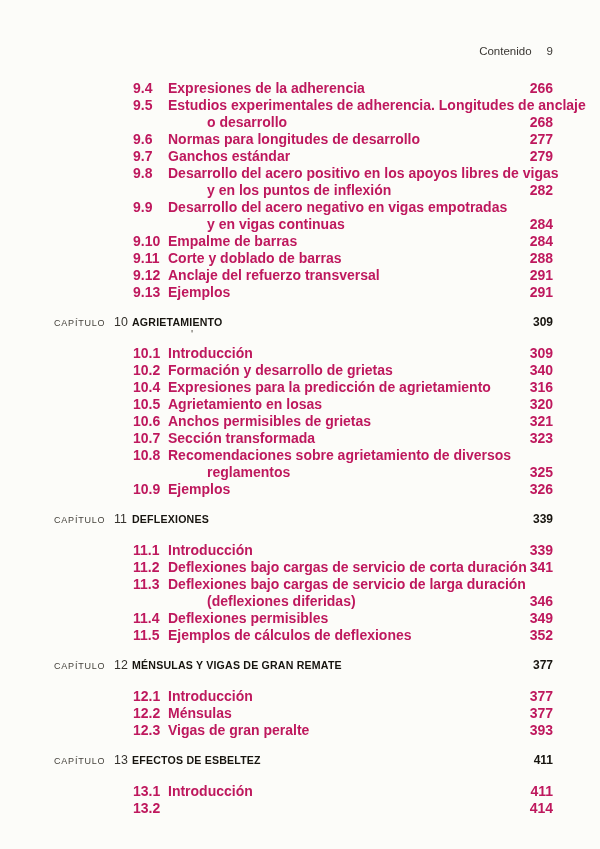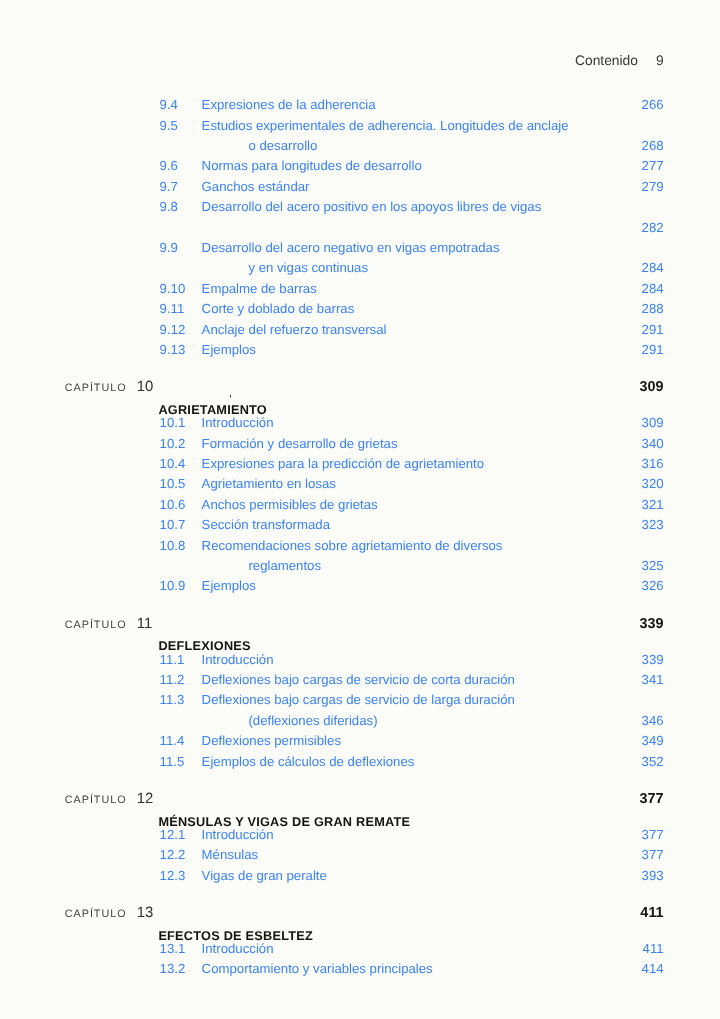--- a/index.html
+++ b/index.html
@@ -10,33 +10,33 @@
   }
   .running-header {
     position:absolute; top:45px; right:47px;
     font-size:11.5px; color:#3a3733;
   }
   .running-header .book-section { }
   .running-header .folio { margin-left:15px; font-style:normal; }
 
   .toc { position:absolute; top:80px; left:0; right:0; }
 
-  .trow { position:relative; height:17px; font-size:11px; line-height:17px; color:#3b82f6; }
+  .trow { position:relative; height:17px; font-size:14px; line-height:17px; color:#be185d;font-weight:bold; }
   .num  { position:absolute; left:133px; }
   .ttl  { position:absolute; left:168px; white-space:nowrap; }
   .cont { position:absolute; left:207px; white-space:nowrap; }
   .pg   { position:absolute; right:47px; text-align:center; }
 
   .entries { margin-top:14px; }
   .entries:first-child { margin-top:0; }
 
   .chapter-heading { position:relative; height:18px; margin-top:12px; line-height:18px;text-align:center; }
   .cap    { position:absolute; left:54px; top:1px; font-size:9px; letter-spacing:0.8px; color:#45423c; }
   .cnum   { position:absolute; left:114px; font-size:12.4px; color:#35322d; }
-  .ctitle { position:absolute; left:132px; font-size:10.6px; font-weight:700; letter-spacing:0.2px; color:#17140f;margin-top:20px; }
+  .ctitle { position:absolute; left:132px; font-size:10.6px; font-weight:700; letter-spacing:0.2px; color:#17140f; }
   .cpg    { position:absolute; right:47px; font-size:12px; font-weight:700; color:#17140f; }
 
   .stray-mark {
     position:absolute; left:191px; top:328px;
     font-size:11px; color:#4a463f;
   }
 </style>
 </head>
 <body>
 
@@ -70,20 +70,21 @@
         <div class="trow">
           <span class="num">9.7</span>
           <span class="ttl">Ganchos estándar</span>
           <span class="pg">279</span>
         </div>
         <div class="trow">
           <span class="num">9.8</span>
           <span class="ttl">Desarrollo del acero positivo en los apoyos libres de vigas</span>
         </div>
         <div class="trow">
+          <span class="cont">y en los puntos de inflexión</span>
           <span class="pg">282</span>
         </div>
         <div class="trow">
           <span class="num">9.9</span>
           <span class="ttl">Desarrollo del acero negativo en vigas empotradas</span>
         </div>
         <div class="trow">
           <span class="cont">y en vigas continuas</span>
           <span class="pg">284</span>
         </div>
@@ -225,18 +226,17 @@
         <span class="cpg">411</span>
       </div>
       <div class="entries">
         <div class="trow">
           <span class="num">13.1</span>
           <span class="ttl">Introducción</span>
           <span class="pg">411</span>
         </div>
         <div class="trow">
           <span class="num">13.2</span>
-          <span class="ttl">Comportamiento y variables principales</span>
           <span class="pg">414</span>
         </div>
       </div>
     </div>
 </div>
 
 </body></html>

